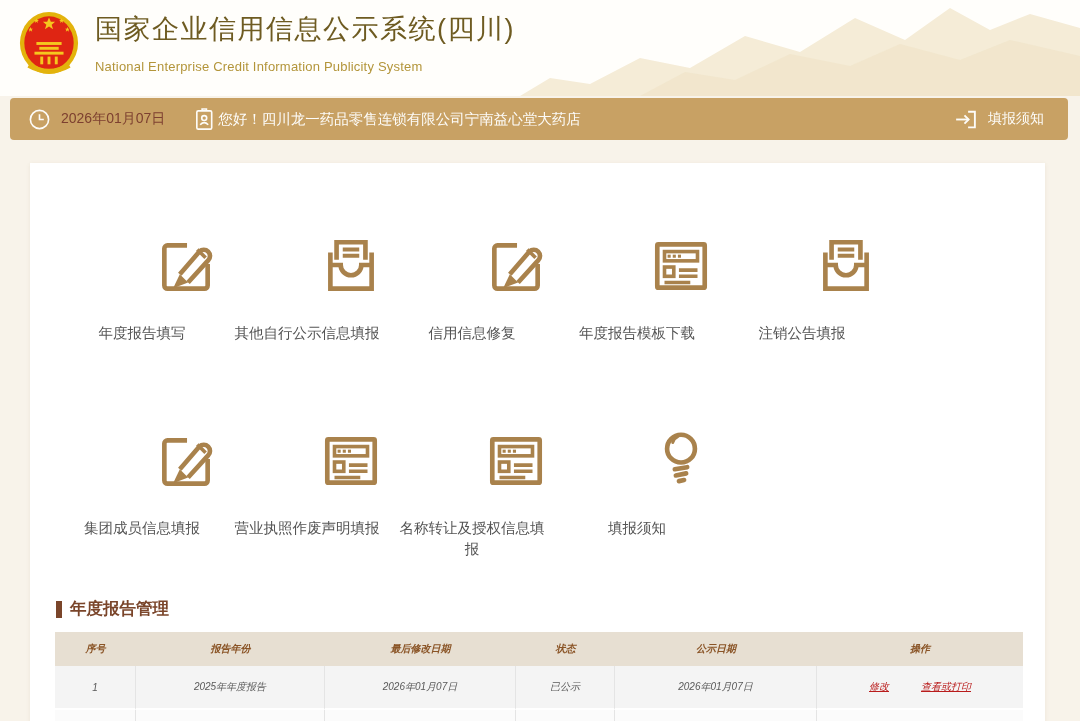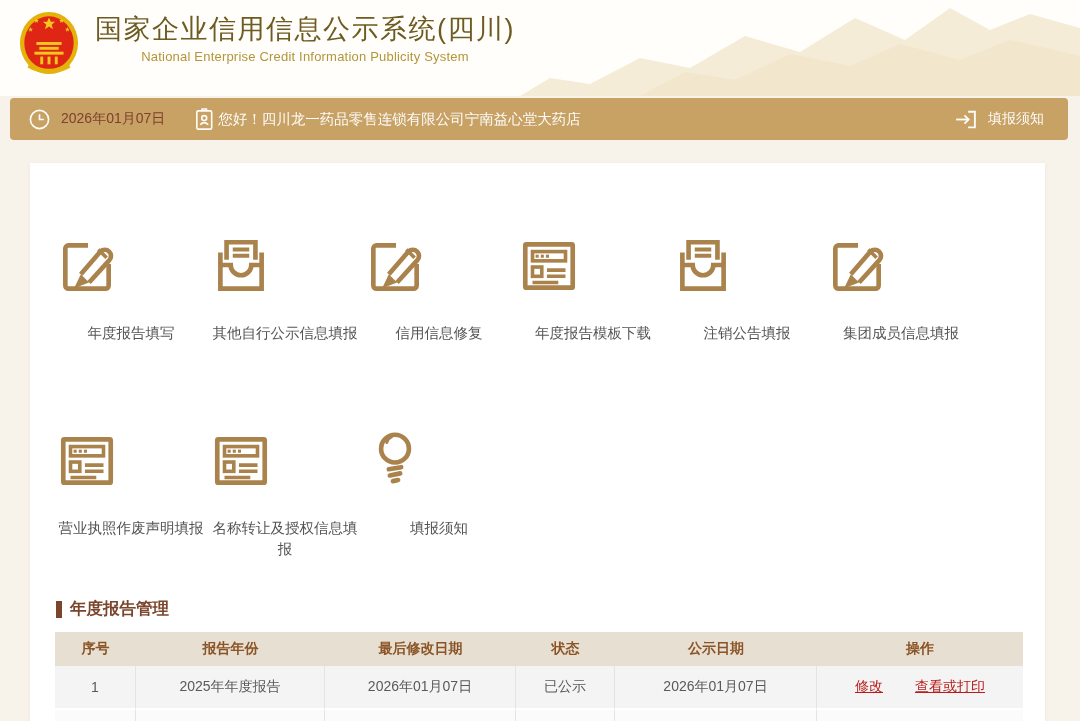--- a/index.html
+++ b/index.html
@@ -7,49 +7,49 @@
     width:1080px;height:721px;overflow:hidden;
     background:#F8F3EA;
     font-family:"Liberation Sans","DejaVu Sans",sans-serif;
   }
   
   .header{position:relative;height:96px;background:#FFFEFB;overflow:hidden;}
   .watermark{position:absolute;right:0;top:0;z-index:1;}
   .brand{position:absolute;left:18px;top:9px;display:flex;gap:15px;z-index:2;}
   .brand-text{padding-top:2px;}
   .site-title{font-size:27px;font-weight:normal;color:#6E5B21;letter-spacing:1.5px;line-height:36px;}
-  .site-subtitle{font-size:13px;color:#B3953A;margin-top:2px;letter-spacing:.2px;text-align:center;}
+  .site-subtitle{font-size:13px;color:#B3953A;margin-top:12px;letter-spacing:.2px;}
   
   .topbar{
     margin:2px 12px 0 10px;height:42px;background:#C8A164;border-radius:4px;
     display:flex;align-items:center;padding:0 18px;box-sizing:border-box;
   }
   .tb-icon{display:flex;align-items:center;}
   .tb-date{color:#7D4030;font-size:14px;margin:0 28px 0 10px;}
   .tb-greeting{color:#FDFCF9;font-size:14.5px;margin-left:2px;}
   .logout{margin-left:auto;display:flex;align-items:center;gap:10px;color:#FDFCF9;font-size:14px;cursor:pointer;margin-right:6px;}
   
   .card{
     width:1015px;margin:23px 0 0 30px;background:#FFFFFF;height:600px;
     box-shadow:0 1px 4px rgba(150,130,90,.12);
     box-sizing:border-box;padding:70px 24px 0;
   }
   
   .qa-grid{display:flex;flex-wrap:wrap;width:967px;}
-  .qa-item{flex:0 0 138px;display:flex;flex-direction:column;align-items:flex-start;margin-bottom:84px;cursor:pointer;}
+  .qa-item{flex:0 0 138px;display:flex;flex-direction:column;align-items:flex-end;margin-bottom:84px;cursor:pointer;margin-left:11px;}
   .qa-icon{height:66px;}
   .qa-label{width:154px;text-align:center;font-size:14.5px;color:#545454;line-height:21px;margin-top:24px;}
   
   .report-section{margin-top:-46px;}
   .sec-title{display:flex;align-items:center;gap:8px;font-size:16.5px;font-weight:bold;color:#7A452A;margin:0 0 12px 2px;}
   .sec-marker{width:6px;height:17px;background:#7A452A;display:inline-block;}
   
   .table{width:968px;margin-left:1px;}
   .tr{display:flex;}
-  .cell{box-sizing:border-box;display:flex;align-items:center;justify-content:center;font-size:14px;}
+  .cell{box-sizing:border-box;display:flex;align-items:center;justify-content:center;font-size:10px;font-style:italic;}
   .th{background:#E7DFD2;color:#8A5426;font-weight:bold;height:34px;}
   .td{background:#F4F4F4;color:#595959;height:44px;border-bottom:2px solid #FFFFFF;border-right:1px solid #E4E4E4;}
   .tr .td:last-child{border-right:none;}
   .tr .cell:nth-child(1){width:81px;}
   .tr .cell:nth-child(2){width:189px;text-align:right;}
   .tr .cell:nth-child(3){width:191px;}
   .tr .cell:nth-child(4){width:99px;}
   .tr .cell:nth-child(5){width:202px;}
   .tr .cell:nth-child(6){width:206px;}
   .tr-partial .td{height:40px;background:#FBFBFB;border-bottom:none;}

